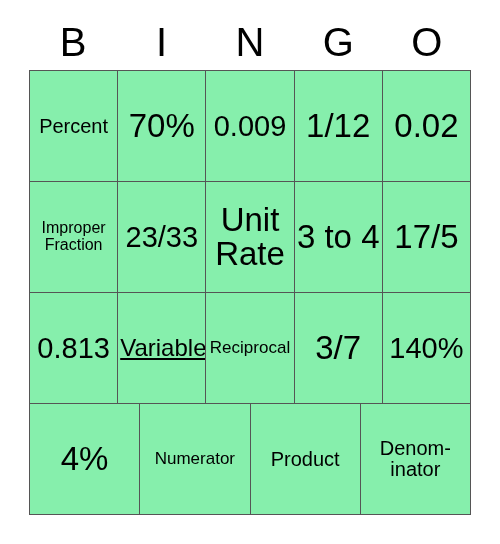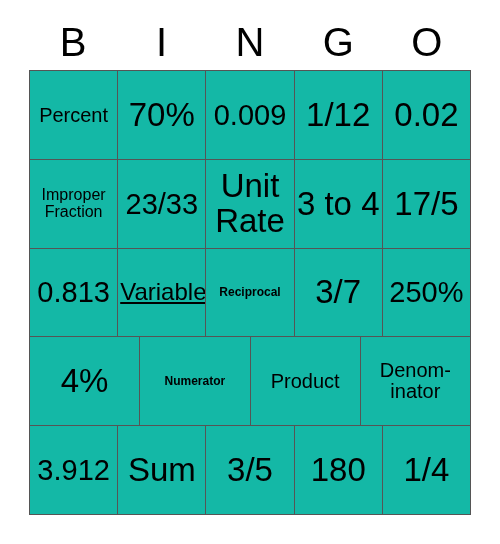--- a/index.html
+++ b/index.html
@@ -67,33 +67,33 @@
     flex: 1 1 0;
     min-width: 0;
     border-right: 1px solid #555555;
     border-bottom: 1px solid #555555;
     box-sizing: border-box;
     display: flex;
     align-items: center;
     justify-content: center;
     text-align: center;
     padding: 1px 2px;
-    background: #14b8a6;
+    background: #86efac;
     overflow: hidden;
   }
   .cell-text {
     display: block;
     width: 100%;
     line-height: 1.04;
     color: #000000;
     white-space: pre-line;
   }
 
   
-  .fs-xs  { font-size: 12px; font-weight: bold; }
+  .fs-xs  { font-size: 17px; }
   .fs-sm  { font-size: 16px; }
   .fs-md  { font-size: 20px; }
   .fs-lg  { font-size: 24px; text-decoration: underline; }
   .fs-xl  { font-size: 29px; }
   .fs-xxl { font-size: 33px; }
 </style>
 </head>
 <body>
 
 <div id="bingo-card">
@@ -163,52 +163,35 @@
       <div class="grid-cell">
         <span class="cell-text fs-lg">Variable</span>
       </div>
       <div class="grid-cell">
         <span class="cell-text fs-xs">Reciprocal</span>
       </div>
       <div class="grid-cell">
         <span class="cell-text fs-xxl">3/7</span>
       </div>
       <div class="grid-cell">
-        <span class="cell-text fs-xl">250%</span>
+        <span class="cell-text fs-xl">140%</span>
       </div>
     </div>
 
     <div class="grid-row">
       <div class="grid-cell">
         <span class="cell-text fs-xxl">4%</span>
       </div>
       <div class="grid-cell">
         <span class="cell-text fs-xs">Numerator</span>
       </div>
       <div class="grid-cell">
         <span class="cell-text fs-md">Product</span>
       </div>
       <div class="grid-cell">
         <span class="cell-text fs-md">Denom-
 inator</span>
       </div>
     </div>
 
-    <div class="grid-row">
-      <div class="grid-cell">
-        <span class="cell-text fs-xl">3.912</span>
-      </div>
-      <div class="grid-cell">
-        <span class="cell-text fs-xxl">Sum</span>
-      </div>
-      <div class="grid-cell">
-        <span class="cell-text fs-xxl">3/5</span>
-      </div>
-      <div class="grid-cell">
-        <span class="cell-text fs-xxl">180</span>
-      </div>
-      <div class="grid-cell">
-        <span class="cell-text fs-xxl">1/4</span>
-      </div>
-    </div>
 
   </div>
 </div>
 
 </body></html>

